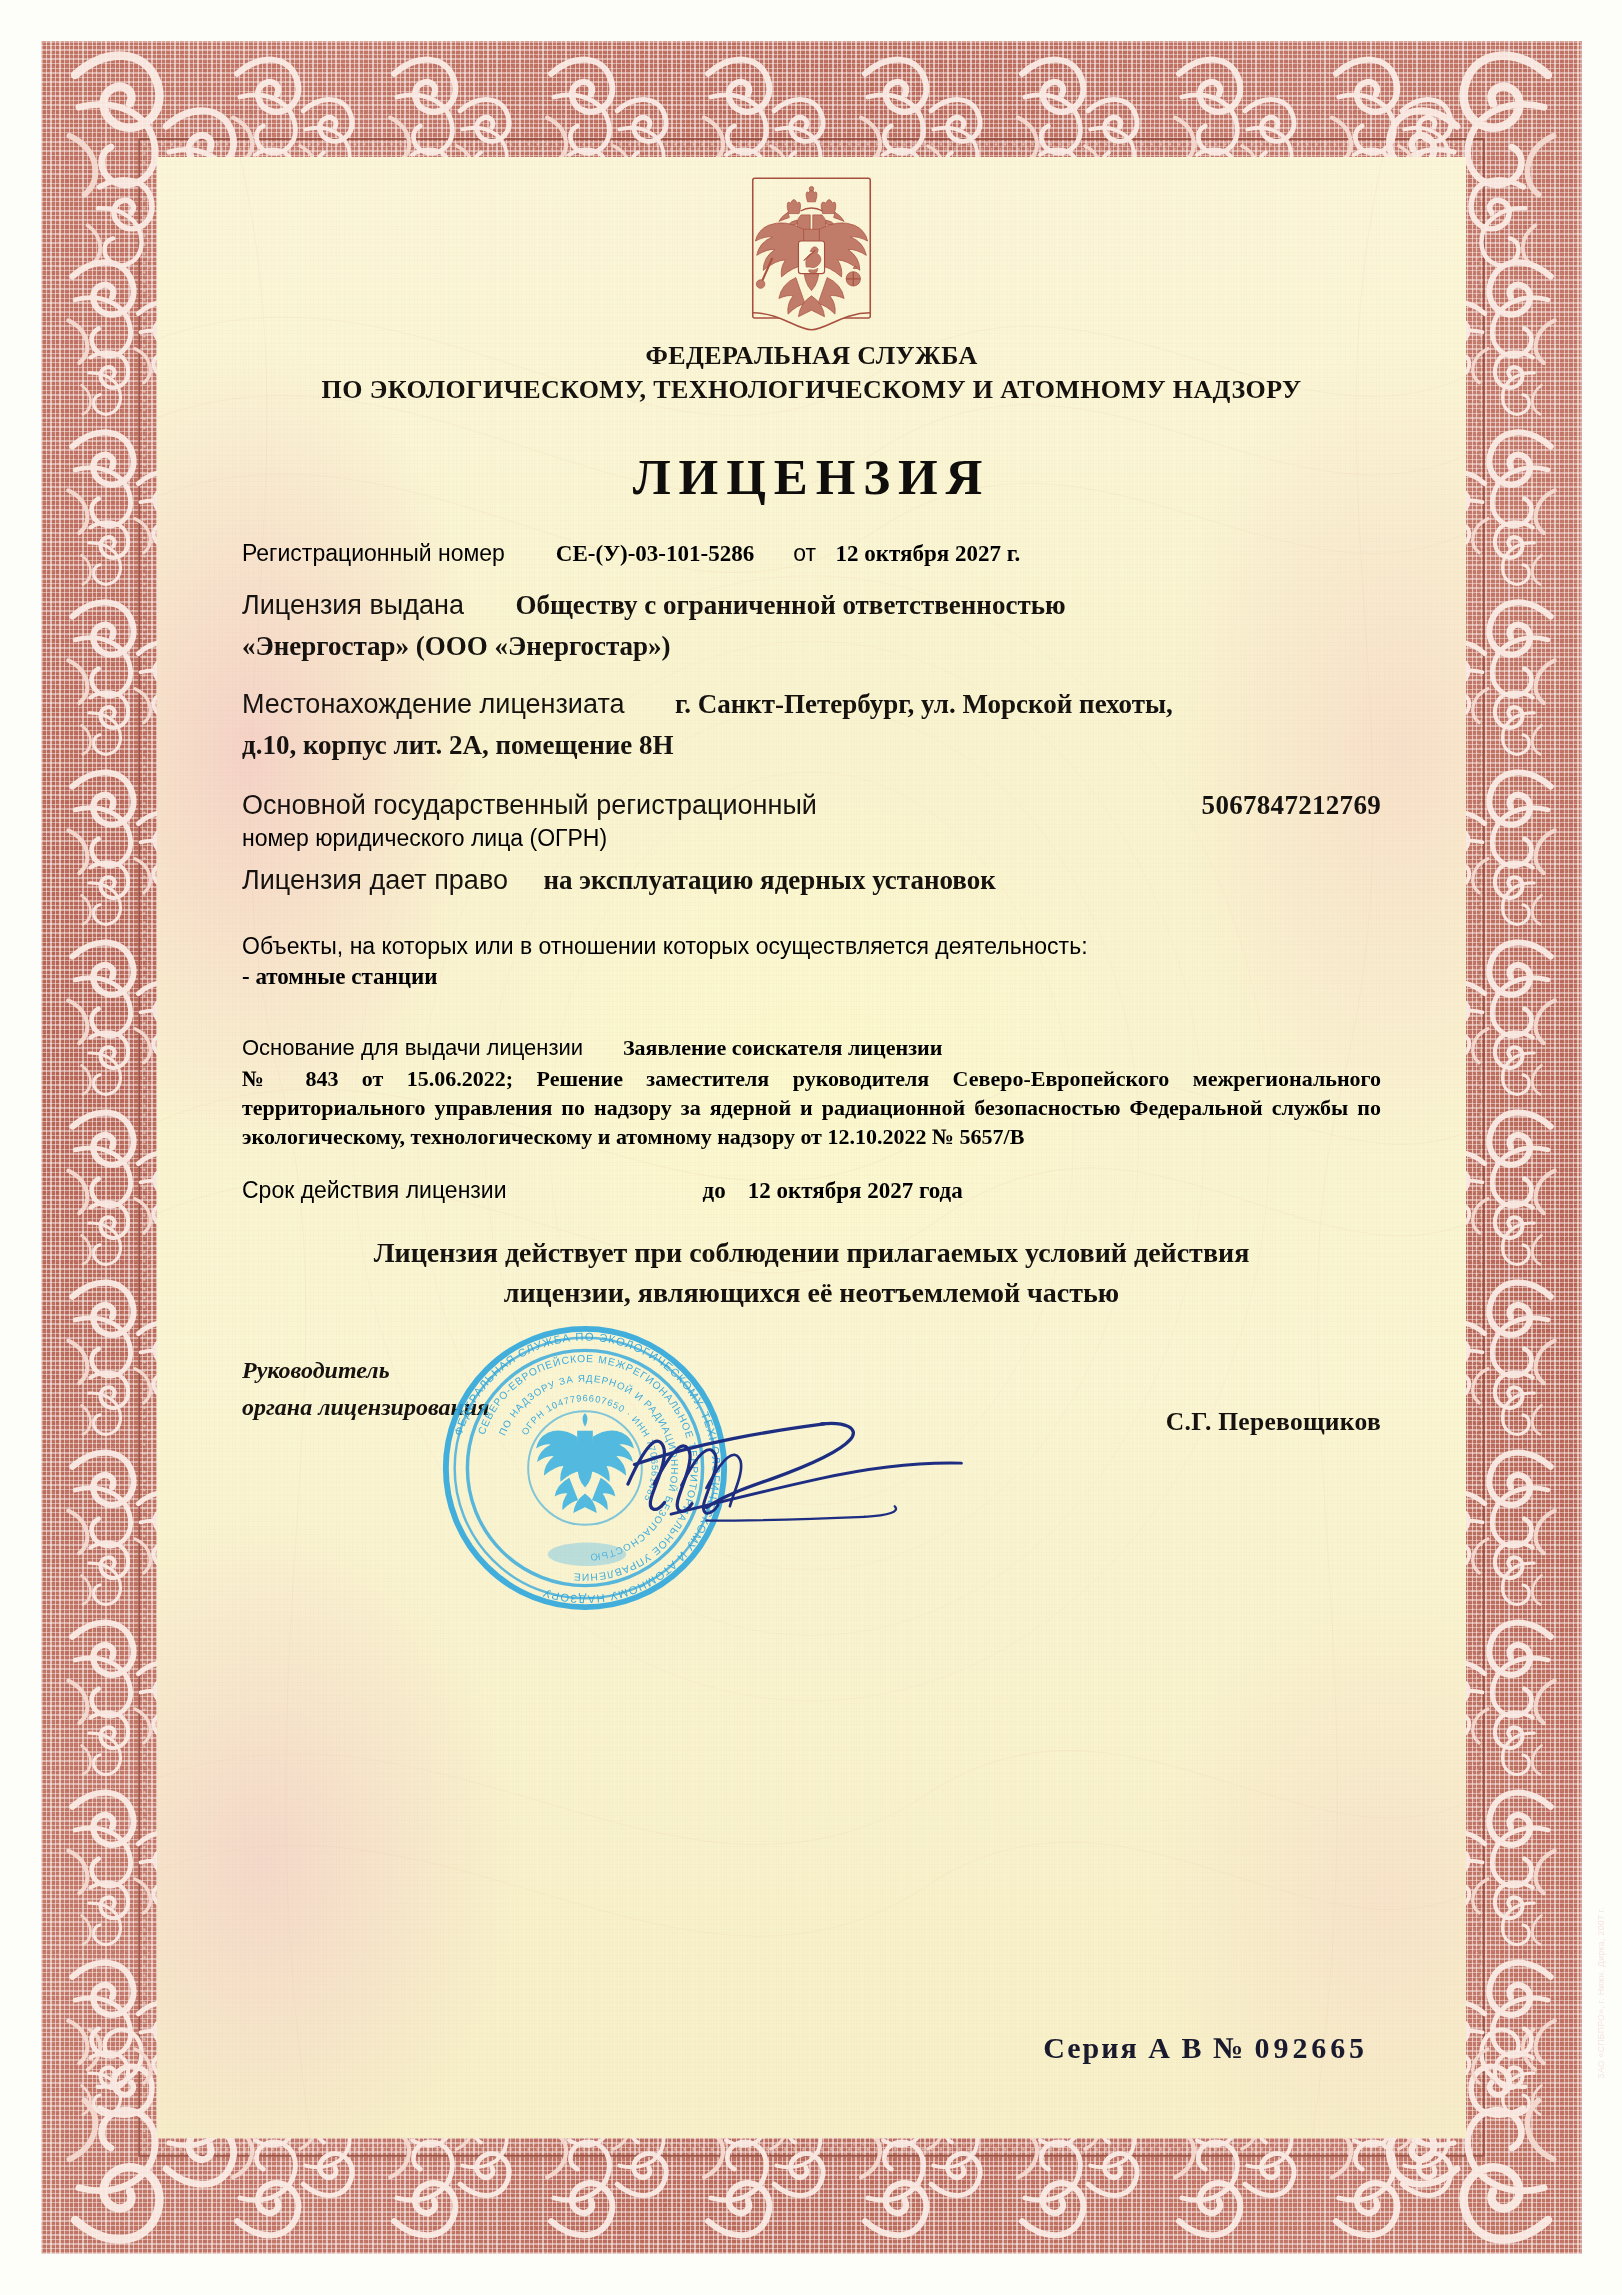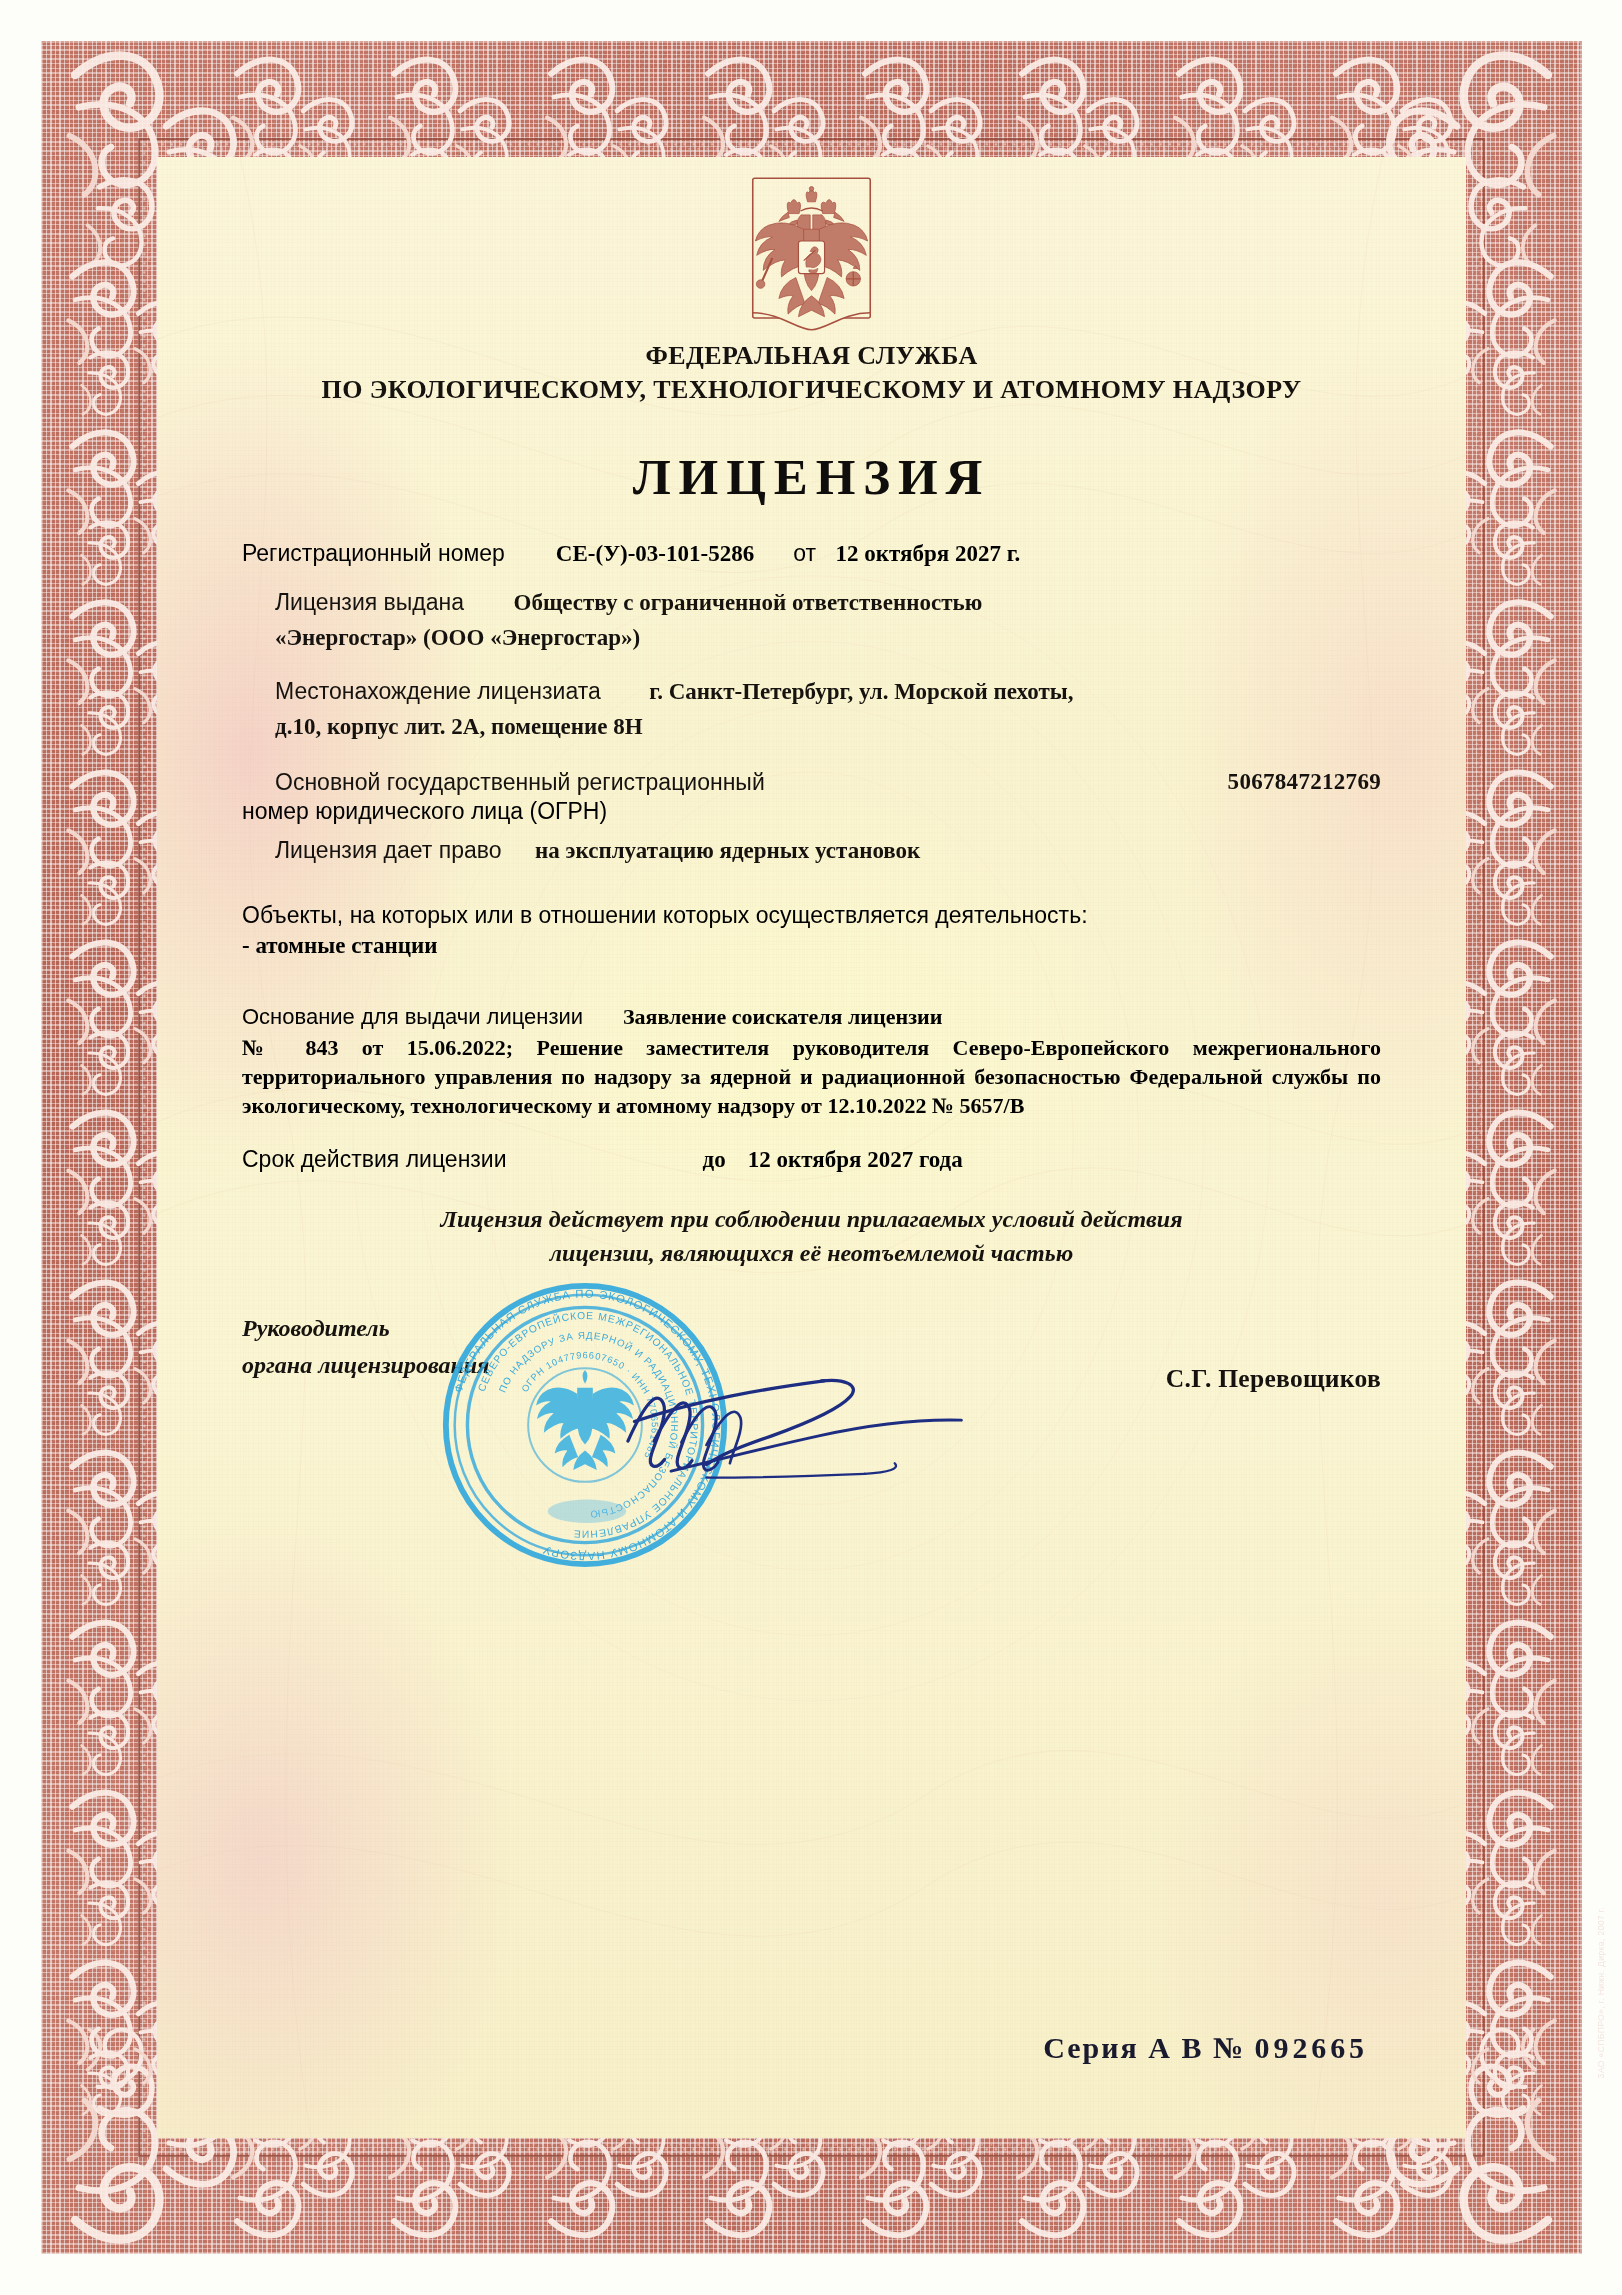--- a/index.html
+++ b/index.html
@@ -68,21 +68,21 @@
   }
   .agency .l1{font-size:26px;}
   .agency .l2{font-size:26px;white-space:nowrap;}
 
   .doc-title{
     text-align:center;font-size:51px;font-weight:bold;color:#100e0c;
     letter-spacing:7.9px;margin:41px 0 34px 0;
   }
 
   
-  .row{font-size:23px;color:#15120f;line-height:1.42;margin-left:33px;}
+  .row{font-size:27px;color:#15120f;line-height:1.42;}
   .lbl{font-family:"Liberation Sans",sans-serif;font-weight:normal;}
   .val{font-weight:bold;}
   .blk{margin-top:19.6px;}
   .tight{margin-top:2.6px;}
 
   .reg-line{display:flex;align-items:baseline;font-size:23px;margin-top:3.9px;}
   .reg-line .lbl{flex:0 0 auto;}
   .reg-line .sp1{display:inline-block;width:51px;}
   .reg-line .sp2{display:inline-block;width:39px;}
   .reg-line .sp3{display:inline-block;width:19.6px;}
@@ -103,22 +103,22 @@
   .basis .head .v{font-weight:bold;font-family:"Liberation Serif",serif;}
   .basis p{margin:1.3px 0 0 0;text-align:justify;font-weight:bold;}
 
   .term{margin-top:26px;display:flex;align-items:baseline;font-size:23px;}
   .term .k{font-family:"Liberation Sans",sans-serif;}
   .term .gap{display:inline-block;width:196px;}
   .term .v{font-weight:bold;}
   .term .sep{display:inline-block;width:22px;}
 
   .note{
-    margin-top:29px;text-align:center;font-style:italic;font-weight:bold;
-    font-size:24px;line-height:1.42;color:#15120f;padding:0 39px;
+    margin-top:29px;text-align:center;font-weight:bold;
+    font-size:28px;line-height:1.42;color:#15120f;padding:0 39px;
   }
 
   
   .sign{position:relative;margin-top:34px;height:118px;}
   .sign .role{
     position:absolute;left:0;top:5.2px;font-style:italic;font-weight:bold;
     font-size:24px;line-height:1.55;color:#15120f;
   }
   .sign .name{
     position:absolute;right:0;top:60px;font-weight:bold;font-size:25.5px;

